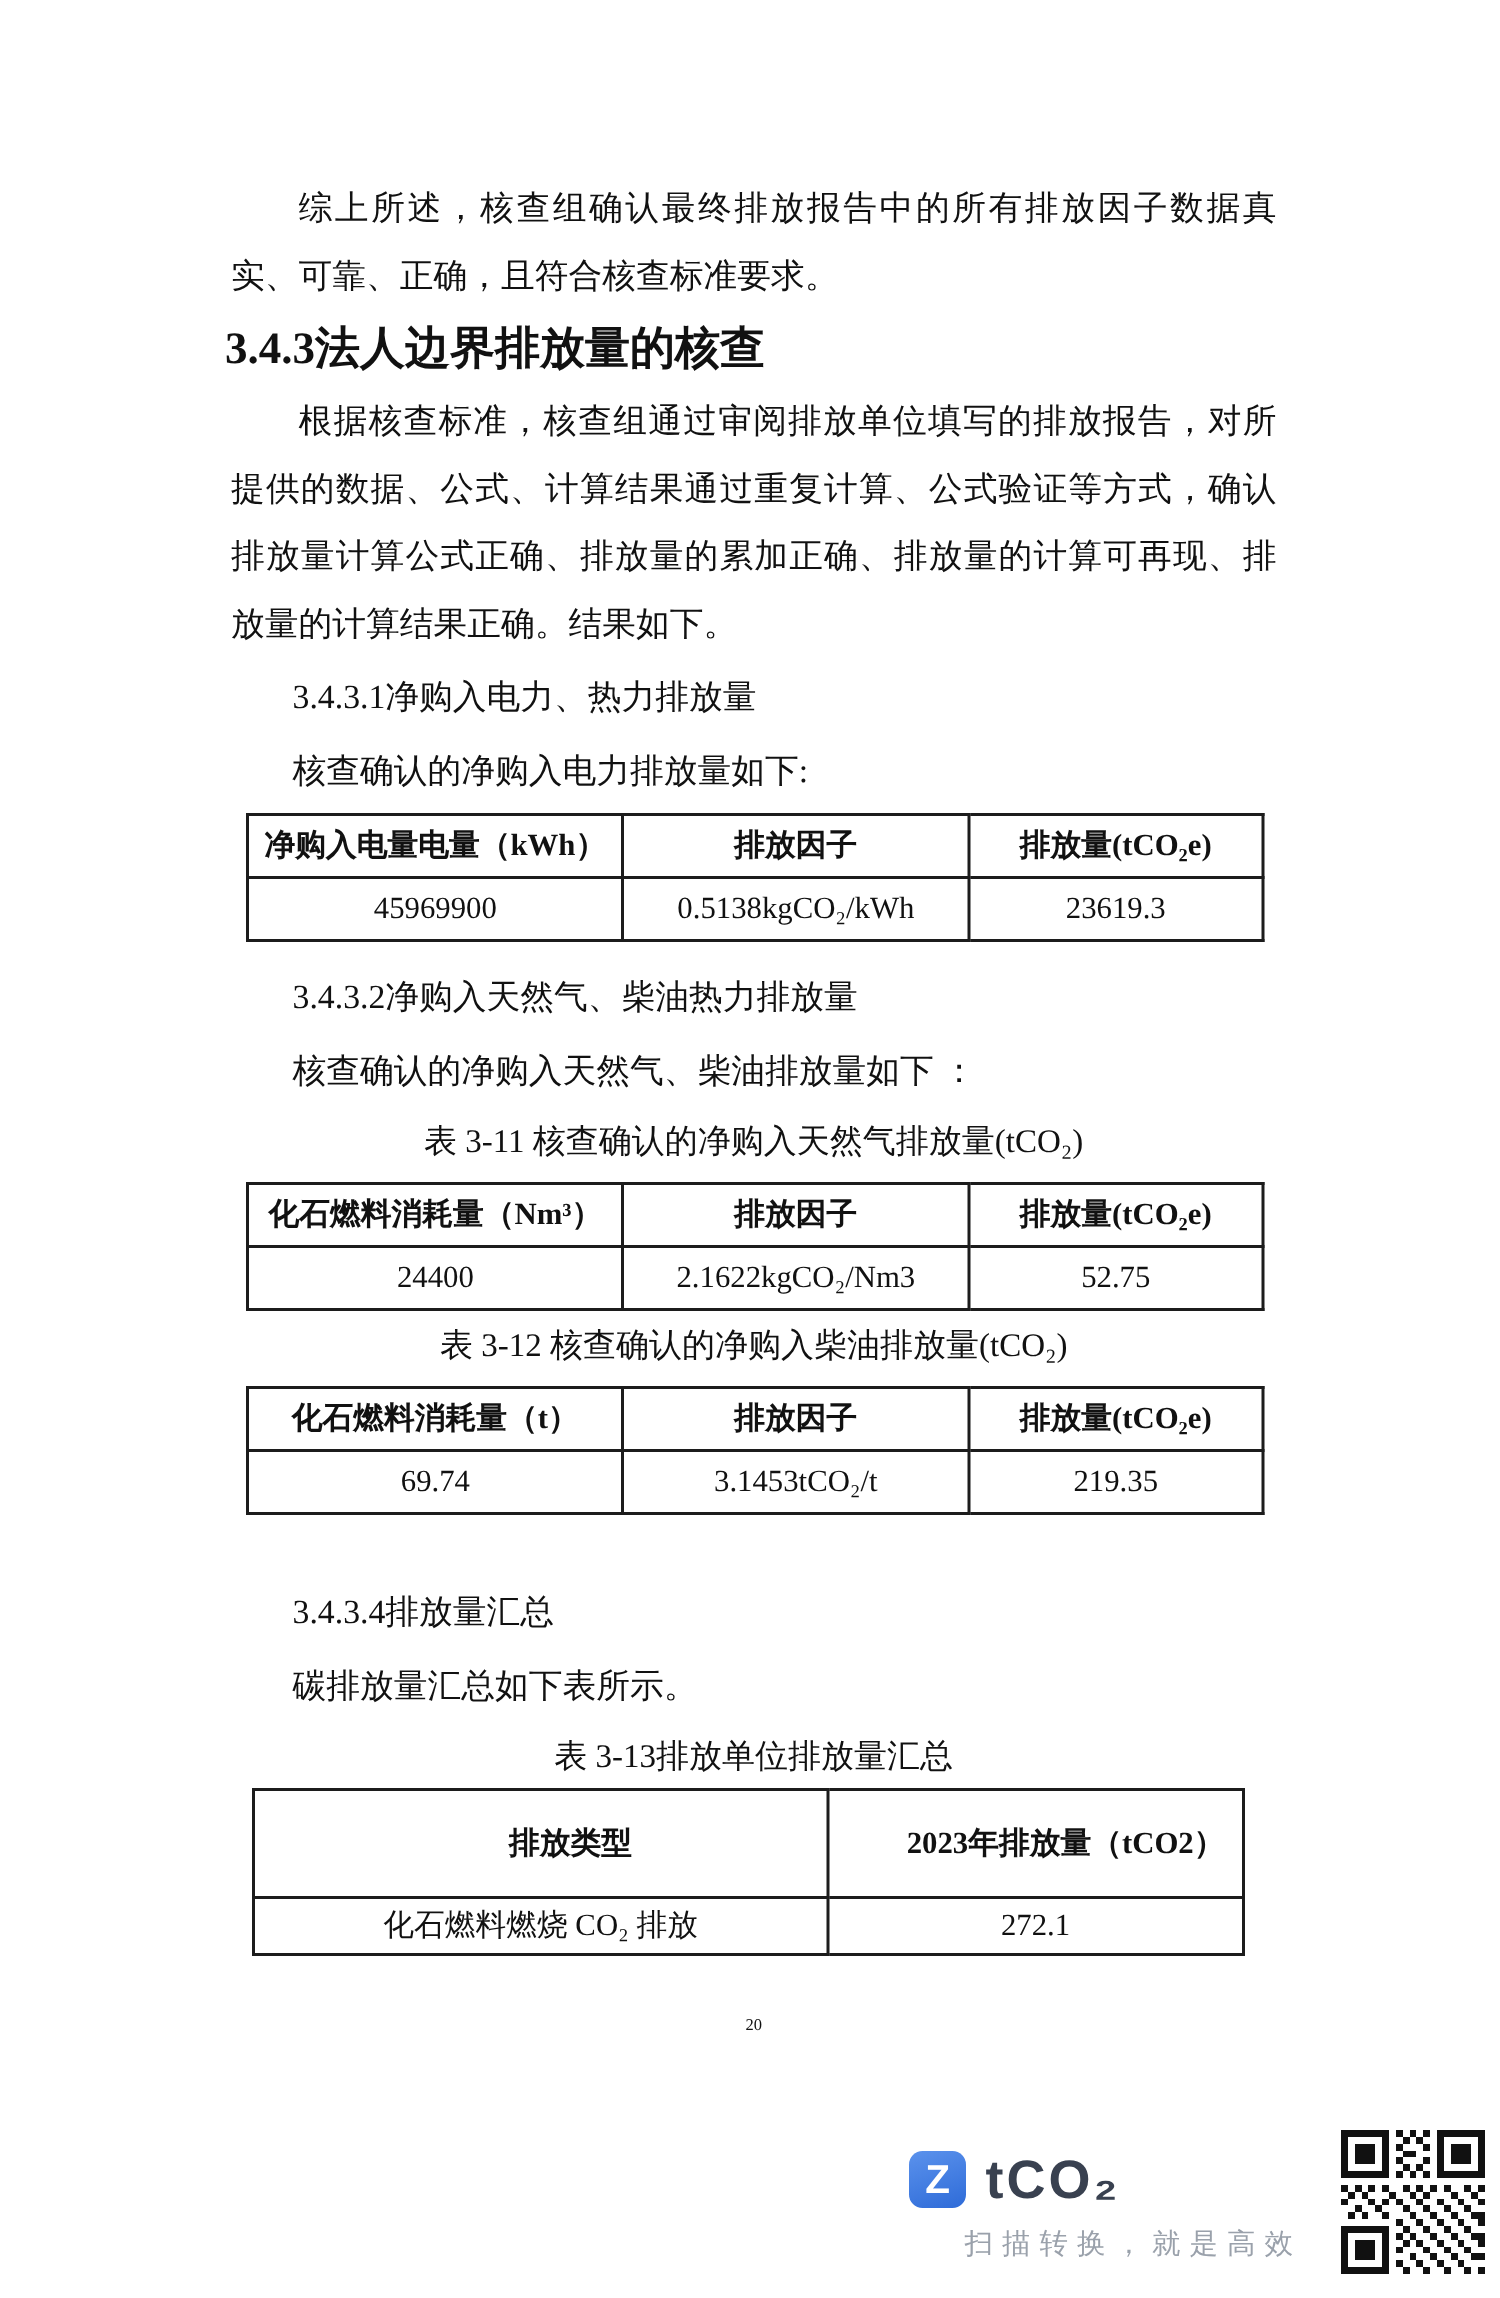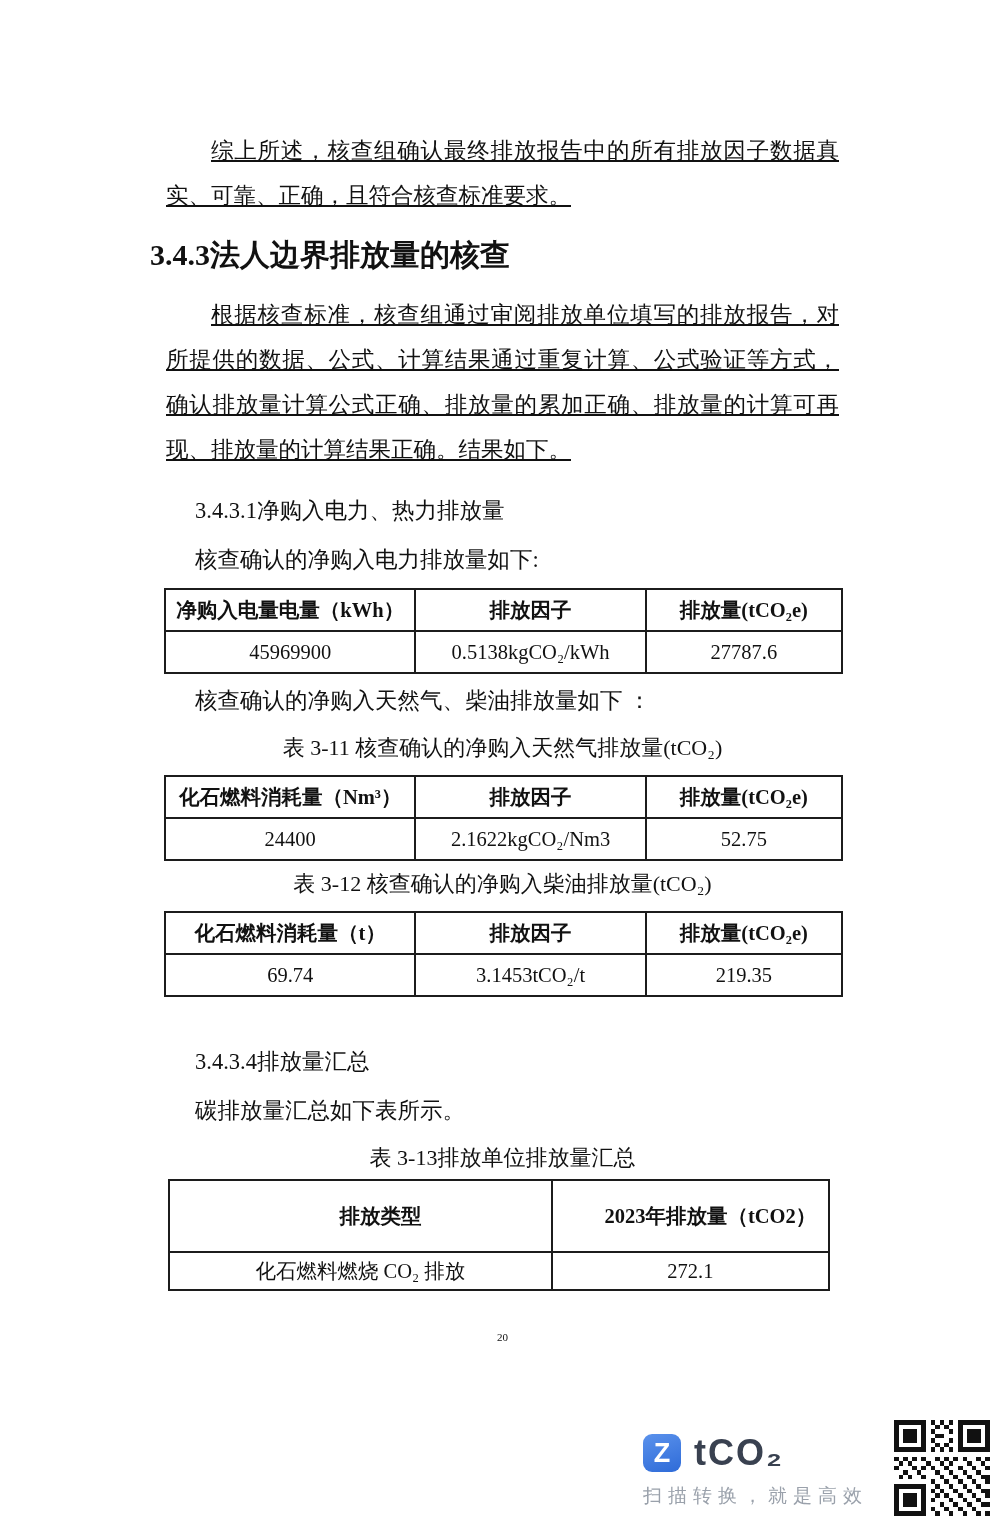--- a/index.html
+++ b/index.html
@@ -11,21 +11,21 @@
     font-family:"Liberation Serif","DejaVu Serif",serif;
     color:#111;
     overflow:hidden;
   }
   .content{
     padding:112px 145px 0 150px;
     font-size:22.5px;
     line-height:45px;
     text-align:justify;
   }
-  .para{margin:16px;text-indent:2em;text-decoration:underline;}
+  .para{margin:4px;text-indent:2em;}
   .h-bold{
     margin:6px 0 0 0;
     font-weight:bold;
     font-size:30px;
     line-height:42px;
     text-indent:0;
   }
   .sub-head{margin:4px 0 0 0;text-indent:2em;}
   .caption{
     margin:4px 0 0 0;
@@ -77,21 +77,21 @@
     background:linear-gradient(160deg,#5b92ec 0%,#2e6bd8 100%);
     color:#fff;font-weight:bold;font-size:27px;line-height:38px;
     text-align:center;flex:0 0 auto;
   }
   .brand-name{
     margin-left:13px;
     font-size:36px;font-weight:bold;color:#394150;letter-spacing:2px;
   }
   .tagline{
     margin-top:9px;
-    font-size:19px;color:#9aa1ab;letter-spacing:6px;
+    font-size:19px;color:#9aa1ab;letter-spacing:6px;margin-left:37px;
   }
   .qr{width:96px;height:96px;margin-right:10px;display:block;}
 </style>
 </head>
 <body>
 
 <div class="page">
   <div class="content">
 
     <p class="para">综上所述，核查组确认最终排放报告中的所有排放因子数据真实、可靠、正确，且符合核查标准要求。</p>
@@ -111,25 +111,26 @@
         </colgroup>
       <tbody>
           <tr>
         <th>净购入电量电量（kWh）</th>
         <th>排放因子</th>
         <th>排放量(tCO₂e)</th>
       </tr>
       <tr>
         <td>45969900</td>
         <td>0.5138kgCO₂/kWh</td>
-        <td>27787.6</td>
-      </tr>
-    </tbody>
-      </table>
-
+        <td>23619.3</td>
+      </tr>
+    </tbody>
+      </table>
+
+    <p class="sub-head spacer-sec">3.4.3.2净购入天然气、柴油热力排放量</p>
     <p class="sub-head">核查确认的净购入天然气、柴油排放量如下 ：</p>
     <p class="caption">表 3-11 核查确认的净购入天然气排放量(tCO₂)</p>
 
     <table class="tbl3">
       <colgroup>
           <col class="c1">
           <col class="c2">
           <col class="c3">
         </colgroup>
       <tbody>

